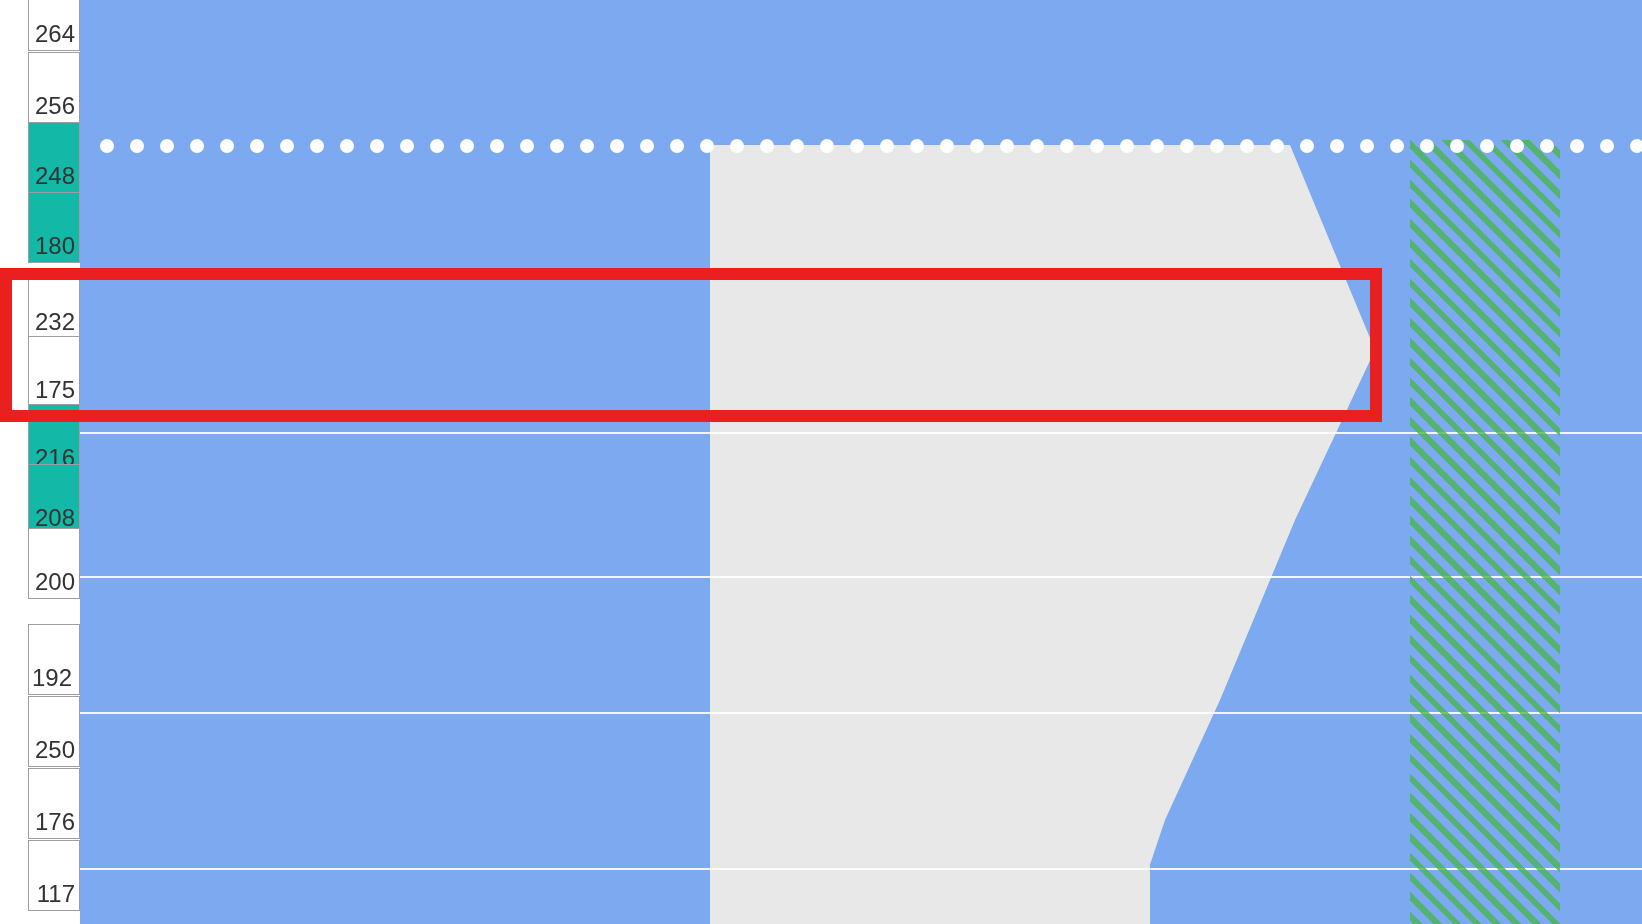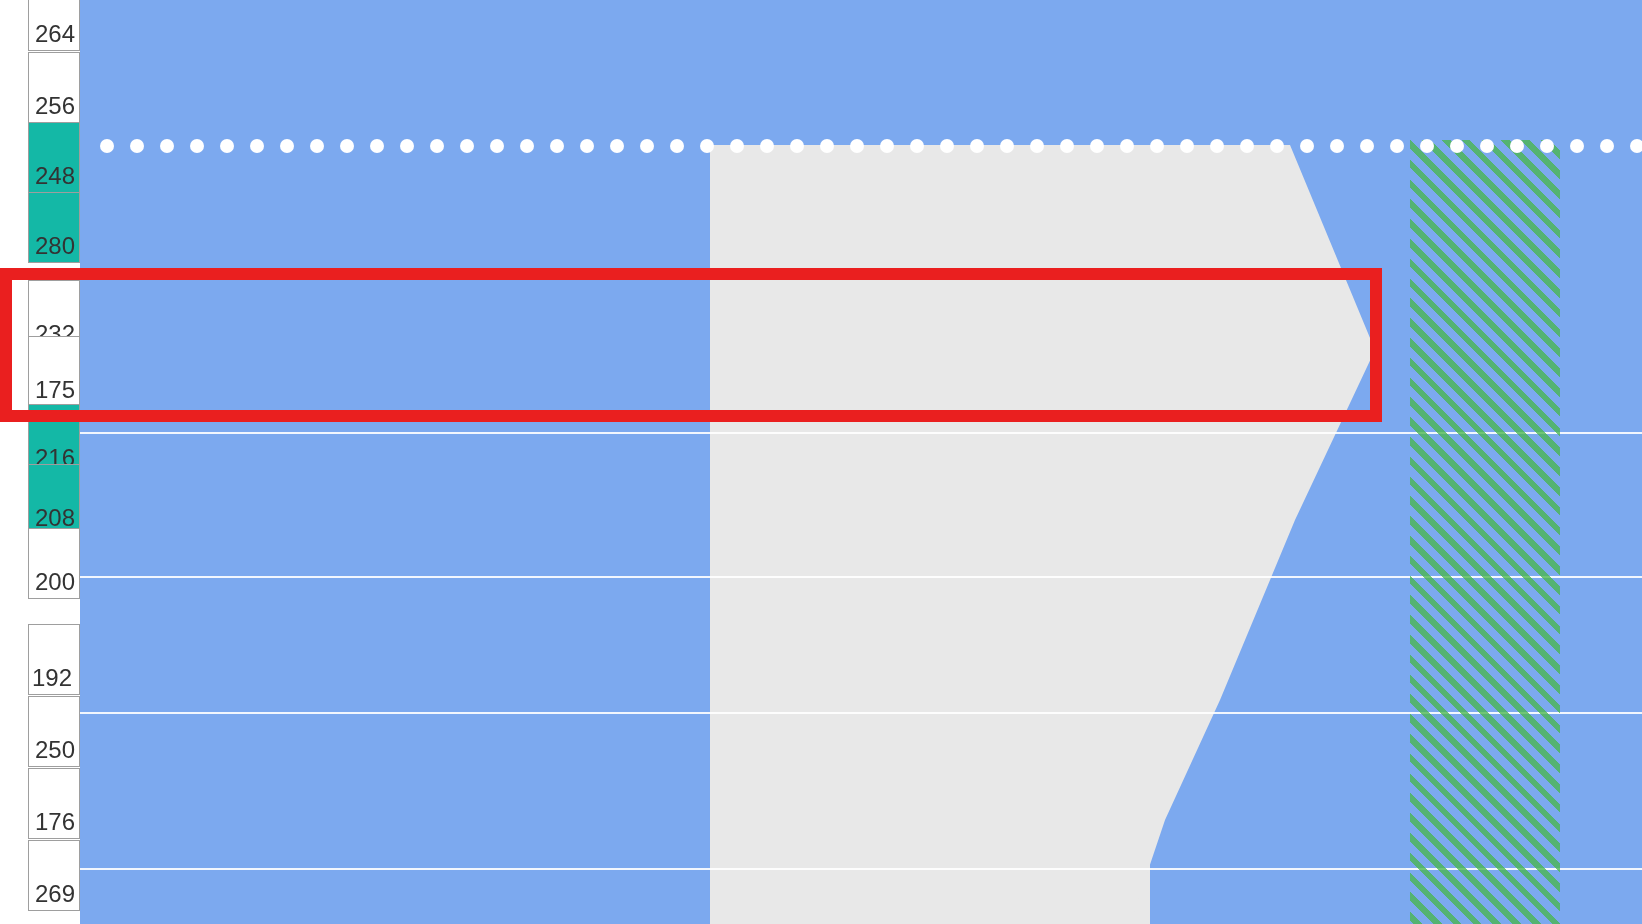--- a/index.html
+++ b/index.html
@@ -112,23 +112,23 @@
     <div class="y-tick" style="top: -20px;">
       <span>264</span>
     </div>
     <div class="y-tick" style="top: 52px;">
       <span>256</span>
     </div>
     <div class="y-tick shade" style="top: 122px;">
       <span>248</span>
     </div>
     <div class="y-tick shade" style="top: 192px;">
-      <span>280</span>
-    </div>
-    <div class="y-tick" style="top: 280px; text-align: center;">
+      <span>180</span>
+    </div>
+    <div class="y-tick" style="top: 268px; text-align: center;">
       <span>232</span>
     </div>
     <div class="y-tick" style="top: 336px;">
       <span>175</span>
     </div>
     <div class="y-tick shade" style="top: 404px;">
       <span>216</span>
     </div>
     <div class="y-tick shade" style="top: 464px;">
       <span>208</span>
@@ -139,21 +139,21 @@
     <div class="y-tick" style="top: 624px; justify-content: center;">
       <span>192</span>
     </div>
     <div class="y-tick" style="top: 696px;">
       <span>250</span>
     </div>
     <div class="y-tick" style="top: 768px;">
       <span>176</span>
     </div>
     <div class="y-tick" style="top: 840px;">
-      <span>269</span>
+      <span>117</span>
     </div>
   </div>
 
 <div class="plot">
 
   <div class="blue-fill" id="blue-top" style="left: 0px; top: 0px; width: 1642px; height: 145px;"></div>
   <div class="blue-fill" id="blue-left" style="left: 0px; top: 0px; width: 630px; height: 924px;"></div>
   <div class="blue-fill" id="blue-right" style="left: 1070px; top: 0px; width: 600px; height: 924px;"></div>
 
   <svg class="wedge" width="1600" height="924">

